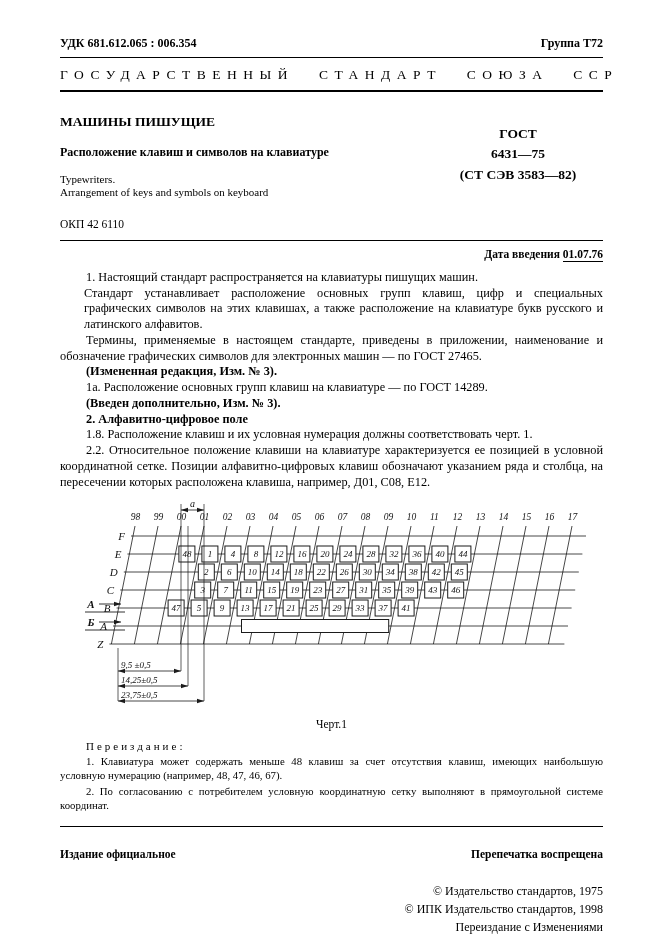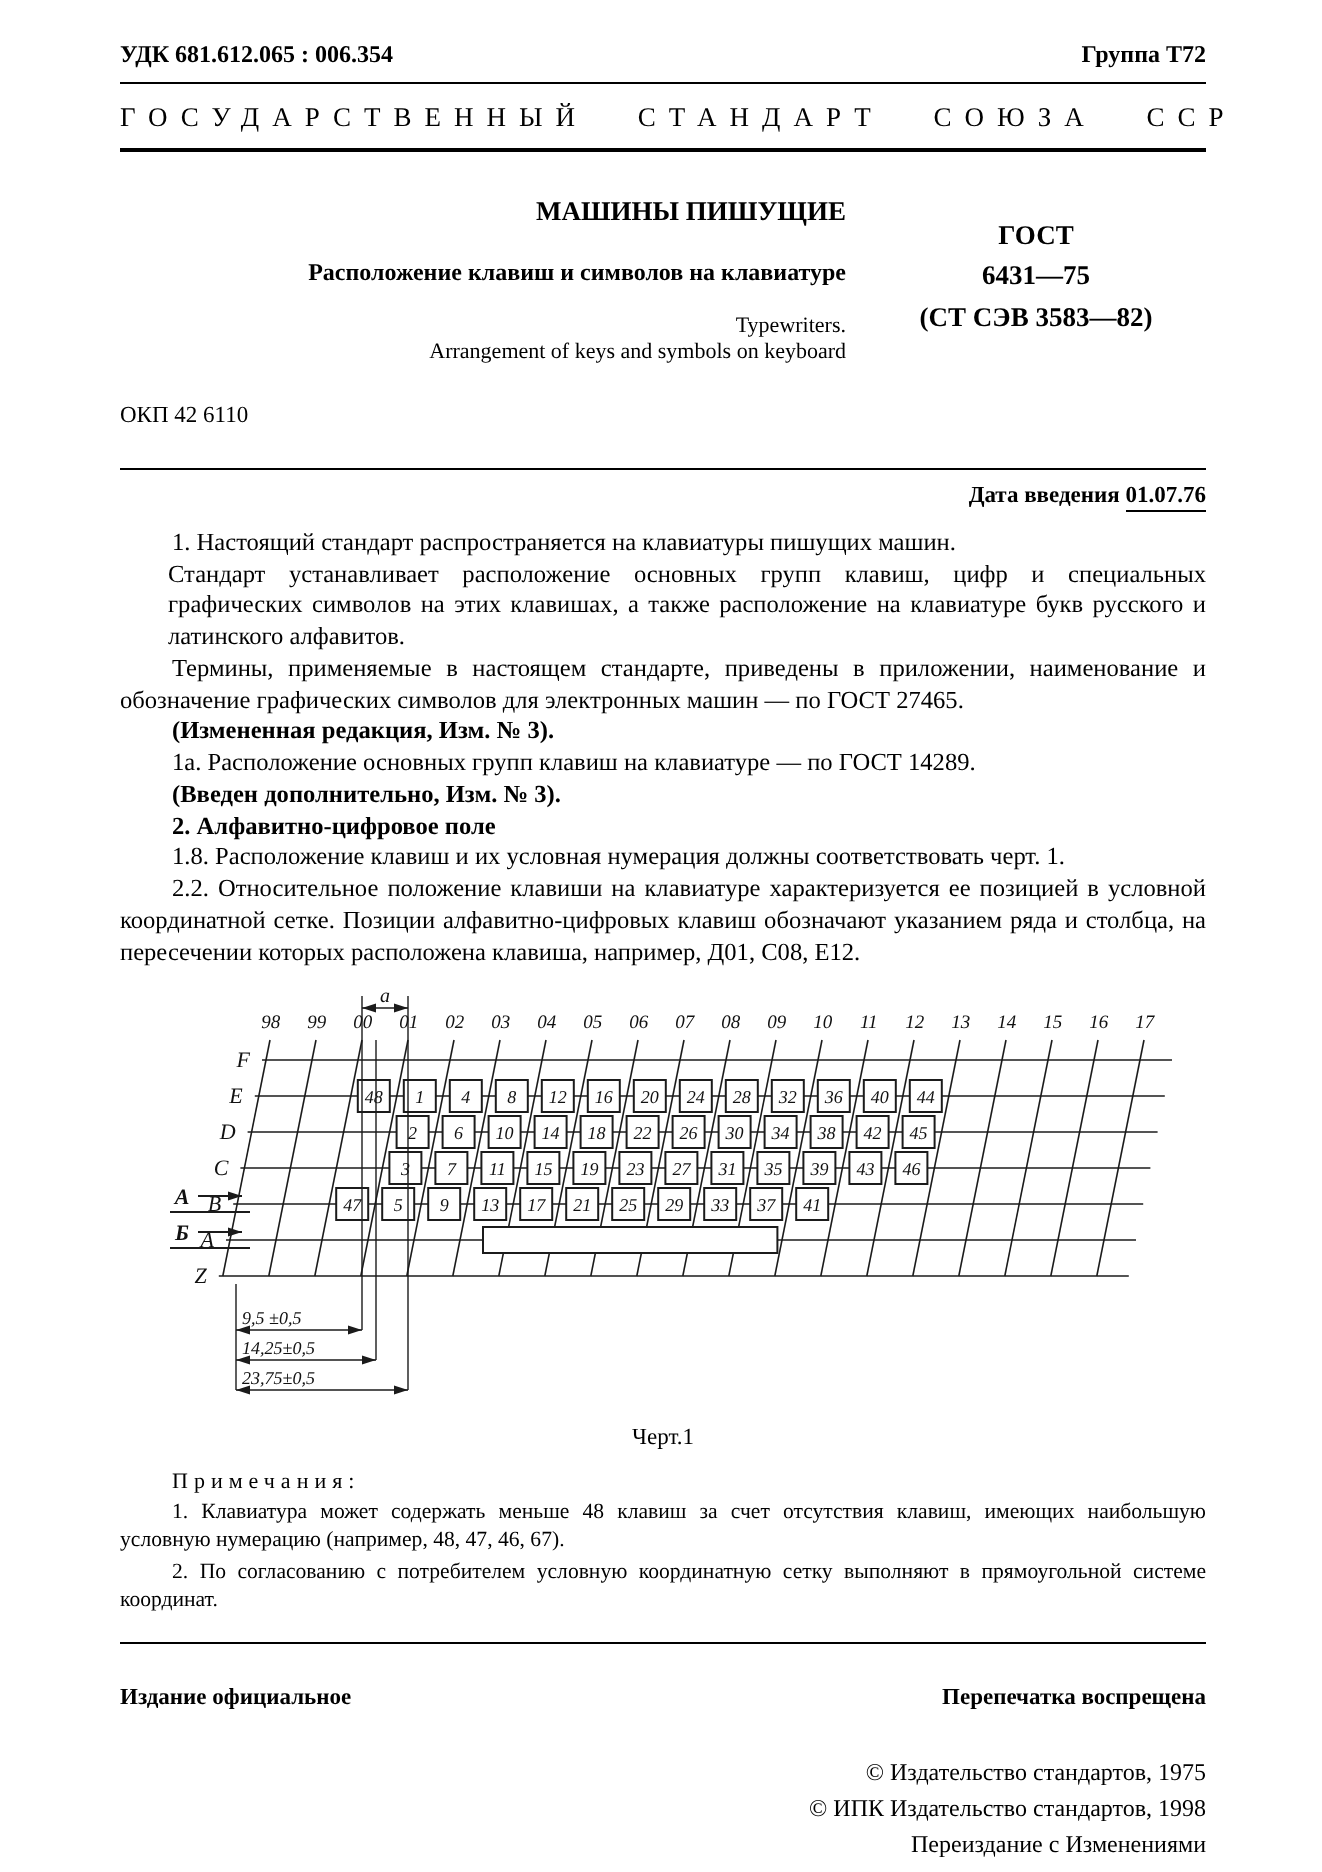--- a/index.html
+++ b/index.html
@@ -3,45 +3,45 @@
 <meta charset="utf-8">
 <style>
   * { margin:0; padding:0; box-sizing:border-box; }
   html,body { background:#ffffff; }
   body {
     width:661px; height:936px;
     font-family:"Liberation Serif", serif;
     color:#000;
     position:relative;
   }
-  .page { width:661px; height:936px; padding:20px 58px 0 60px; }
+  .page { width:661px; height:936px; padding:36px 58px 0 60px; }
 
   .row-between { display:flex; justify-content:space-between; align-items:baseline; }
   .b { font-weight:bold; }
 
   .udk-row { font-size:12px; font-weight:bold; }
   .rule  { border-top:1.2px solid #000; }
   .rule2 { border-top:2.6px solid #000; }
   .rule15{ border-top:1.6px solid #000; }
 
   .gost-head {
     font-weight:normal; font-size:13.5px;
     letter-spacing:6.5px; word-spacing:15px;
     white-space:nowrap; margin:9px 0 7px 0;
   }
 
   .title-area { display:flex; margin-top:22px; }
-  .titles { flex:1; text-align:right; padding-right:10px; }
+  .titles { flex:1; text-align:left; padding-right:10px; }
   .t1 { font-size:13.5px; font-weight:bold; }
   .t2 { font-size:12px;   font-weight:bold; margin-top:15px; }
   .t3 { font-size:11px; margin-top:13px; }
   .t4 { font-size:11px; margin-top:1px; }
   .gost-box { width:170px; text-align:center; font-weight:bold; font-size:13.5px; line-height:1.5; padding-top:10px; }
 
-  .okp { font-size:11.5px; margin:20px 0 20px 0; }
+  .okp { font-size:11.5px; margin:20px 0 10px 0; }
 
   .date-row { text-align:right; font-size:11.5px; font-weight:bold; margin:7px 0 10px 0; }
   .date-row .dv { border-bottom:1px solid #000; padding-bottom:1px; }
 
   .para { font-size:12.3px; line-height:1.28; text-align:justify; text-indent:26px; }
   .para.noindent { text-indent:0;margin-left:24px; }
   .para.b { font-weight:bold; }
 
   .diagram-wrap { text-align:center; margin-top:10px; }
   svg text { font-family:"Liberation Serif", serif; }
@@ -285,21 +285,21 @@
         <line x1="10" y1="112" x2="50" y2="112" stroke="#1b1b1b" stroke-width="0.9"></line>
         <text x="16" y="126" font-size="11" text-anchor="middle" font-style="italic" font-weight="bold" fill="#111">Б</text>
         <line x1="24" y1="122" x2="46" y2="122" stroke="#1b1b1b" stroke-width="0.9"></line>
         <polygon points="46,122 39,124.3 39,119.7" fill="#1b1b1b"></polygon>
         <line x1="10" y1="130" x2="50" y2="130" stroke="#1b1b1b" stroke-width="0.9"></line>
       </svg>
   </div>
   <div class="fig-caption">Черт.1</div>
 
   <div class="notes">
-    <div class="notes-title">Примечания:</div>
+    <div class="notes-title">Переиздание:</div>
     <div id="notes-list">
         <div class="note">1. Клавиатура может содержать меньше 48 клавиш за счет отсутствия клавиш, имеющих наибольшую условную нумерацию (например, 48, 47, 46, 67).</div>
         <div class="note">2. По согласованию с потребителем условную координатную сетку выполняют в прямоугольной системе координат.</div>
       </div>
   </div>
 
   <div class="rule15 foot-rule"></div>
 
   <div class="row-between foot-row">
     <span>Издание официальное</span>

